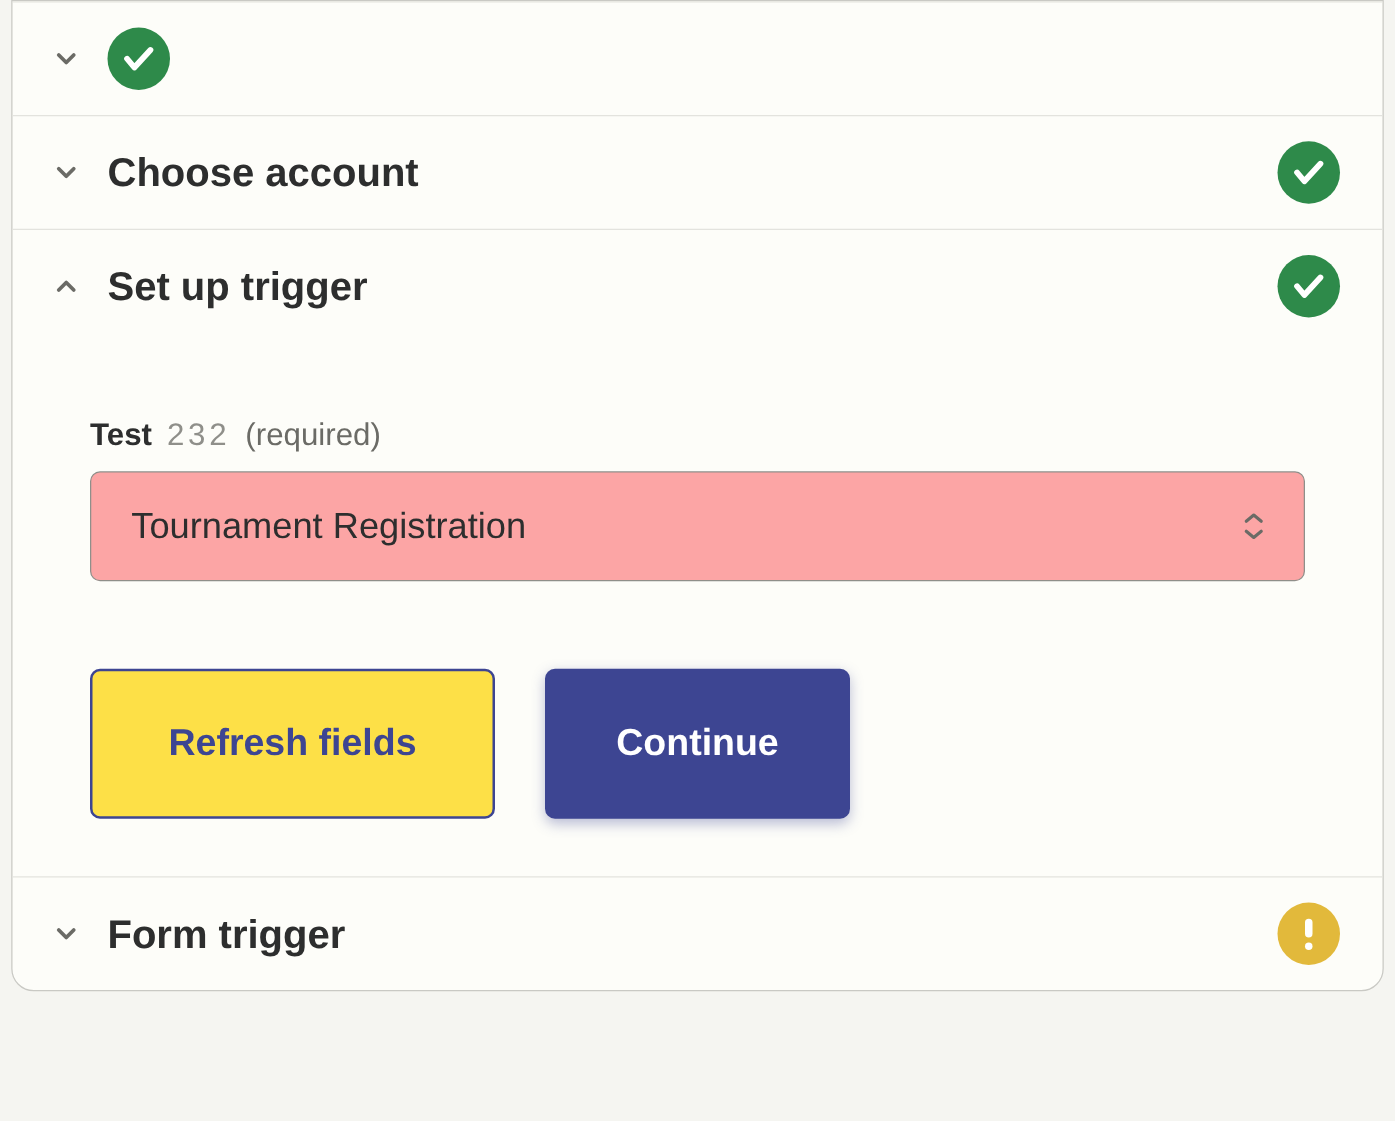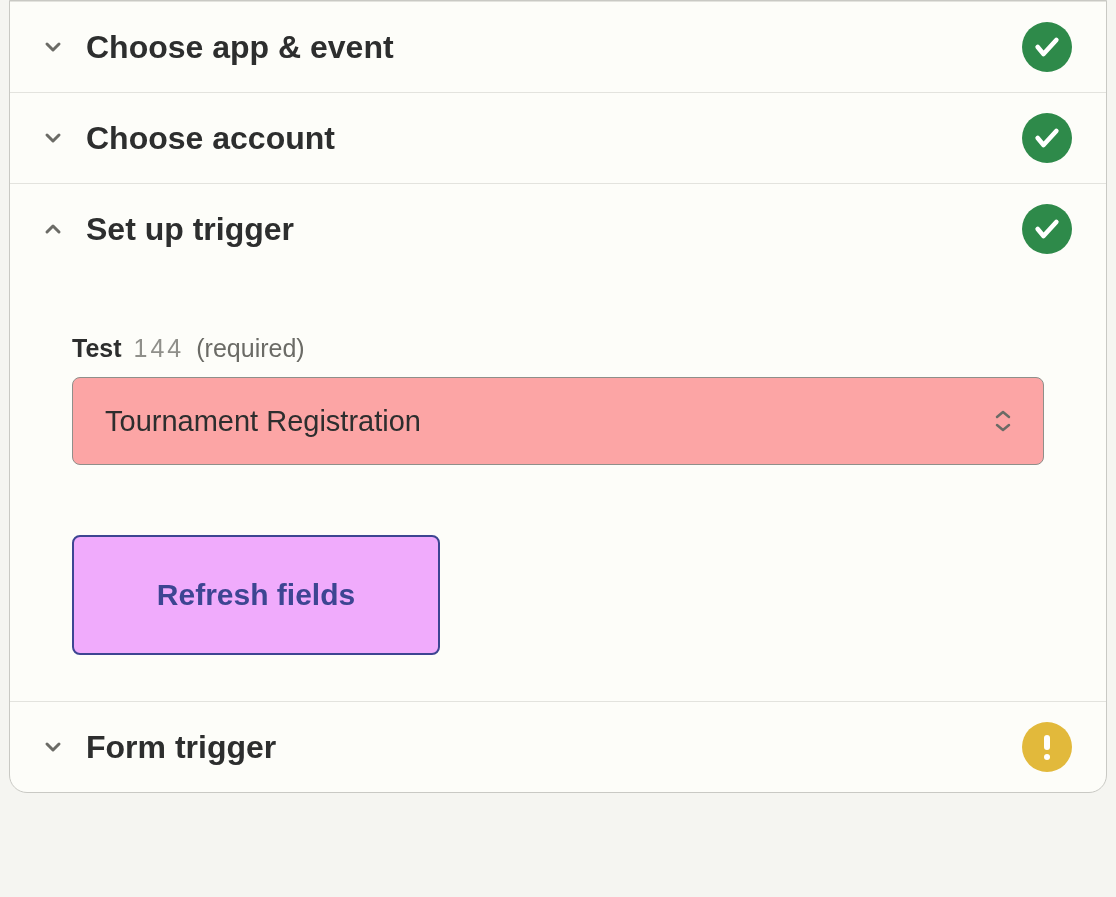--- a/index.html
+++ b/index.html
@@ -96,24 +96,24 @@
     font-size: 30px;
     font-weight: 700;
     padding: 0 40px;
     display: flex;
     align-items: center;
     justify-content: center;
     cursor: pointer;
     border: none;
   }
   .btn-secondary {
-    background: #f0abfc;
+    background: #fde047;
     color: #3d4592;
     border: 2px solid #3d4592;
-    width: 368px;
+    width: 324px;
     padding-left: 40px;
   }
   .btn-primary {
     background: #3d4592;
     color: #ffffff;
     width: 244px;
     box-shadow: 0 4px 10px rgba(61,69,146,0.35);
   }
   .section.expanded-header { padding-bottom: 20px; }
 </style>
@@ -121,21 +121,20 @@
 <body>
 
 <div class="panel">
 
   <div class="section">
     <span class="chevron">
       <svg width="24" height="24" viewBox="0 0 24 24" fill="none" stroke="#6b6b66" stroke-width="3" stroke-linecap="round" stroke-linejoin="round">
           <polyline points="6 9 12 15 18 9"></polyline>
         </svg>
     </span>
-    <div class="section-title">Choose app &amp; event</div>
     <div class="status-badge status-success">
       <svg width="28" height="28" viewBox="0 0 24 24" fill="none" stroke="#ffffff" stroke-width="4" stroke-linecap="round" stroke-linejoin="round">
           <polyline points="4 12 9 18 20 6"></polyline>
         </svg>
     </div>
   </div>
 
   <div class="section">
     <span class="chevron">
       <svg width="24" height="24" viewBox="0 0 24 24" fill="none" stroke="#6b6b66" stroke-width="3" stroke-linecap="round" stroke-linejoin="round">
@@ -160,37 +159,38 @@
     <div class="status-badge status-success">
       <svg width="28" height="28" viewBox="0 0 24 24" fill="none" stroke="#ffffff" stroke-width="4" stroke-linecap="round" stroke-linejoin="round">
           <polyline points="4 12 9 18 20 6"></polyline>
         </svg>
     </div>
   </div>
 
   <div class="expanded-body">
     <div class="field-label-row">
       <span class="field-label">Test</span>
-      <span class="field-hint">144</span>
+      <span class="field-hint">232</span>
       <span class="field-req">(required)</span>
     </div>
     <div class="select">
       <span>Tournament Registration</span>
       <span class="select-caret">
         <svg width="18" height="10" viewBox="0 0 18 10" fill="none" stroke="#6b6b66" stroke-width="2.5" stroke-linecap="round" stroke-linejoin="round">
             <polyline points="3 7 9 2 15 7"></polyline>
           </svg>
         <svg width="18" height="10" viewBox="0 0 18 10" fill="none" stroke="#6b6b66" stroke-width="2.5" stroke-linecap="round" stroke-linejoin="round">
             <polyline points="3 3 9 8 15 3"></polyline>
           </svg>
       </span>
     </div>
 
     <div class="button-row">
       <button class="btn btn-secondary">Refresh fields</button>
+      <button class="btn btn-primary">Continue</button>
     </div>
   </div>
 
   <div class="section">
     <span class="chevron">
       <svg width="24" height="24" viewBox="0 0 24 24" fill="none" stroke="#6b6b66" stroke-width="3" stroke-linecap="round" stroke-linejoin="round">
           <polyline points="6 9 12 15 18 9"></polyline>
         </svg>
     </span>
     <div class="section-title">Form trigger</div>

